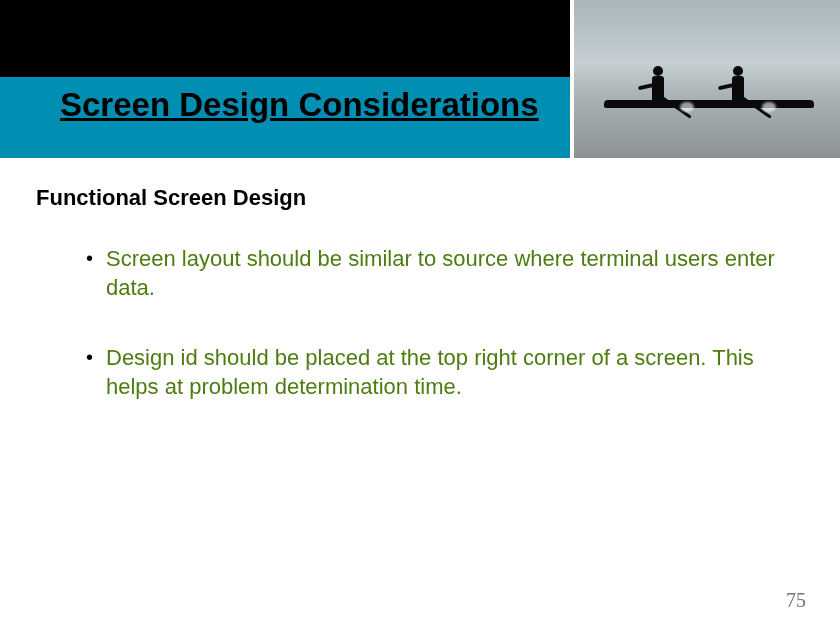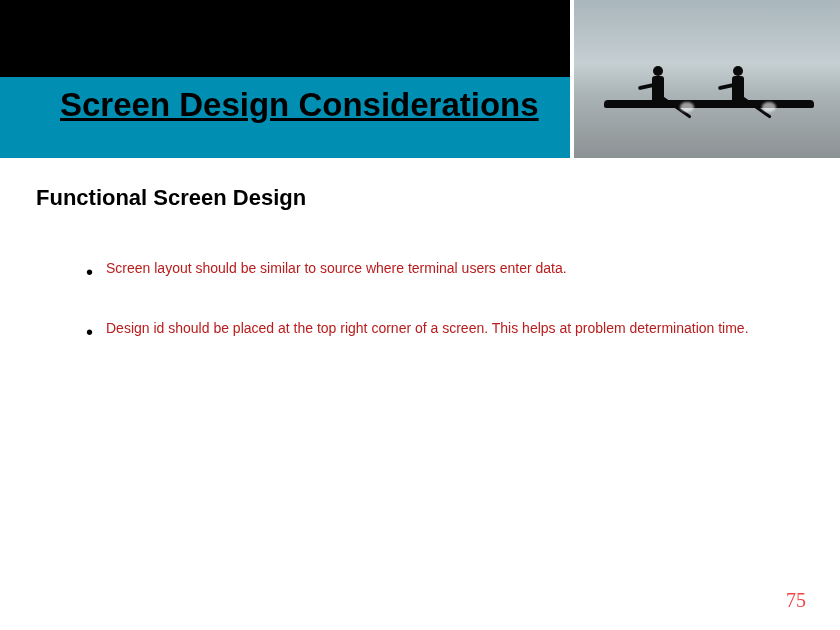--- a/index.html
+++ b/index.html
@@ -99,47 +99,47 @@
 
   .content {
     position: absolute;
     left: 36px; top: 185px;
     width: 770px;
   }
   .subtitle {
     font-size: 22px;
     font-weight: bold;
     color: #000;
-    margin-bottom: 48px;
+    margin-bottom: 34px;
   }
   .bullets {
     list-style: none;
     padding-left: 50px;
   }
   .bullets li {
     position: relative;
-    font-size: 14px;
+    font-size: 22px;
     line-height: 1.3;
-    color: #b91c1c;
+    color: #4d7c0f;
     margin-bottom: 42px;
     padding-left: 20px;
   }
   .bullets li::before {
     content: "•";
     position: absolute;
     left: 0; top: 0;
     font-size: 20px;
     color: #000;
   }
 
   .page-number {
     position: absolute;
     right: 34px; bottom: 18px;
     font-size: 20px;
-    color: #ef4444;
+    color: #737373;
     font-family: "Times New Roman", Times, serif;
     text-align: right;
   }
 </style>
 </head>
 <body>
 
 <div class="slide">
 
   <div class="header-band">

